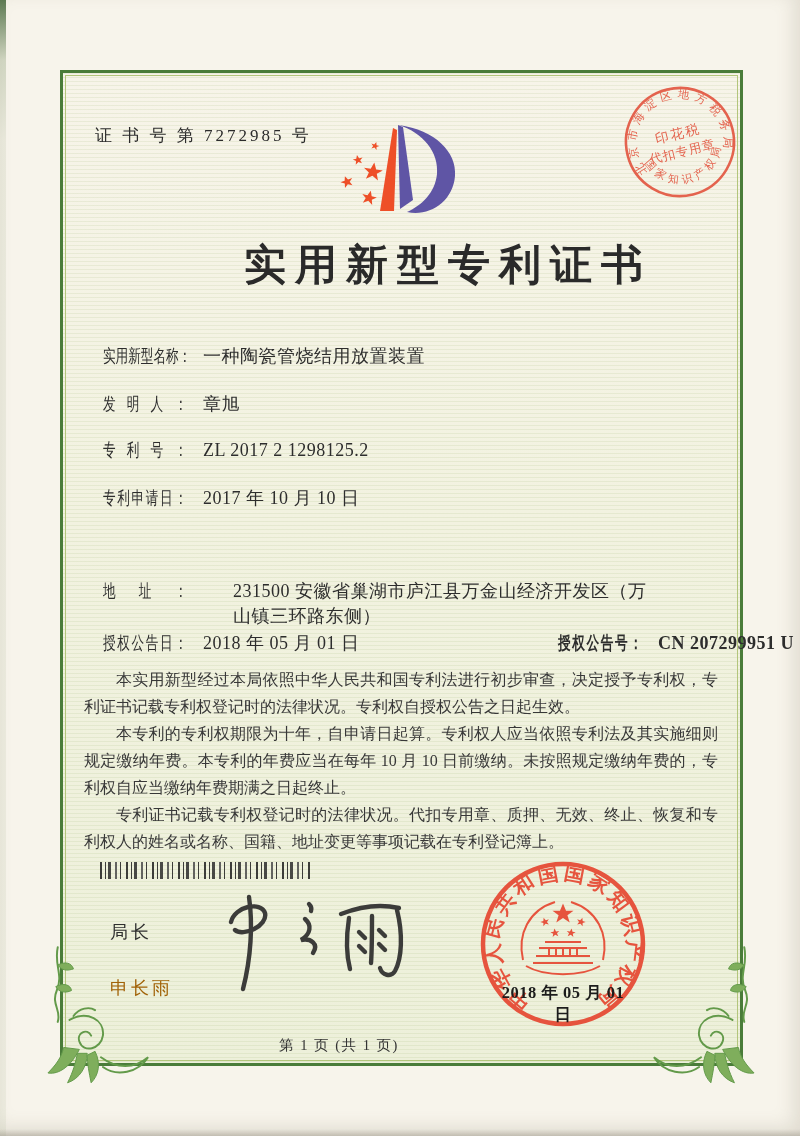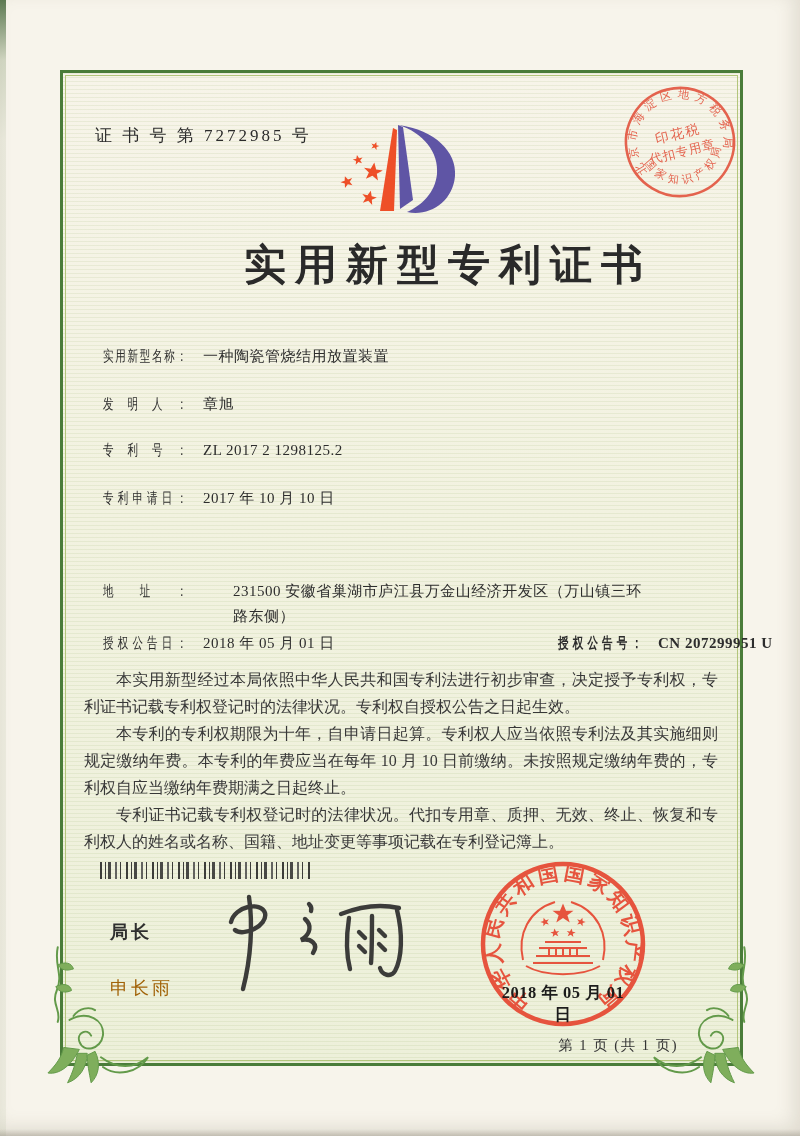--- a/index.html
+++ b/index.html
@@ -25,50 +25,50 @@
   .ornament.br{left:650px;top:946px;transform:scaleX(-1);}
 
   
   .cert-no{position:absolute;left:95px;top:124px;font-size:17px;letter-spacing:3px;color:#2b2b2b;}
   .logo{position:absolute;left:325px;top:118px;width:165px;height:118px;}
   .tax-stamp{position:absolute;left:620px;top:82px;width:120px;height:120px;transform:rotate(-14deg);opacity:.88;}
   .title{position:absolute;left:0;top:237px;width:800px;text-align:center;
          font-size:42px;font-weight:bold;letter-spacing:9px;color:#2a2a2a;padding-left:48px;}
 
   
-  .frow{position:absolute;left:103px;font-size:15px;color:#2d2d2d;line-height:25px;white-space:nowrap;}
+  .frow{position:absolute;left:103px;font-size:18px;color:#2d2d2d;line-height:25px;white-space:nowrap;}
   .flabel{display:inline-block;width:120px;text-align:justify;text-align-last:justify;
           transform:scaleX(0.70);transform-origin:0 60%;margin-right:-20px;white-space:nowrap;}
   .fvalue{letter-spacing:.5px;}
   .fvalue.wrap{display:inline-block;vertical-align:top;white-space:normal;width:418px;margin-left:30px;}
   .grant-right{position:absolute;left:455px;top:0;font-weight:bold;}
 
   
   .body-text{position:absolute;left:84px;top:666px;width:634px;}
   .body-text p{margin:0;font-size:16px;line-height:27px;text-align:justify;text-indent:2em;color:#383838;}
 
   .barcode{position:absolute;left:100px;top:862px;width:212px;height:17px;opacity:.85;
      background:repeating-linear-gradient(90deg,
        #1e1e1e 0 2px, transparent 2px 5px,
        #1e1e1e 5px 6px, transparent 6px 8px,
        #2b2b2b 8px 11px, transparent 11px 15px,
        #4a4a4a 15px 17px, transparent 17px 20px,
        #1e1e1e 20px 21px, transparent 21px 26px);}
 
   .sig-title{position:absolute;left:110px;top:920px;font-family:"Liberation Sans",sans-serif;
-             font-size:18px;letter-spacing:3px;color:#2f2f2f;font-weight:bold;}
+             font-size:18px;letter-spacing:3px;color:#2f2f2f;}
   .sig-name{position:absolute;left:110px;top:955px;font-family:"Liberation Sans",sans-serif;
             font-size:18px;letter-spacing:3px;color:#a16207;margin-top:21px;}
   .sig-hand{position:absolute;left:213px;top:888px;width:198px;height:108px;}
 
   .main-seal{position:absolute;left:477px;top:858px;width:172px;height:172px;opacity:.9;}
   .seal-date{position:absolute;left:492px;top:982px;width:142px;text-align:center;
              font-size:16.5px;font-weight:600;letter-spacing:.5px;color:#1c1c1c;}
 
-  .footer{position:absolute;left:0;top:1036px;width:678px;text-align:right;
+  .footer{position:absolute;left:0;top:1036px;width:678px;text-align:center;
           font-size:14.5px;letter-spacing:1.5px;color:#333;}
 
   svg text{font-family:"Liberation Serif",serif;}
 </style>
 </head>
 <body>
 
 <div class="page">
 
   <div class="frame"></div>

